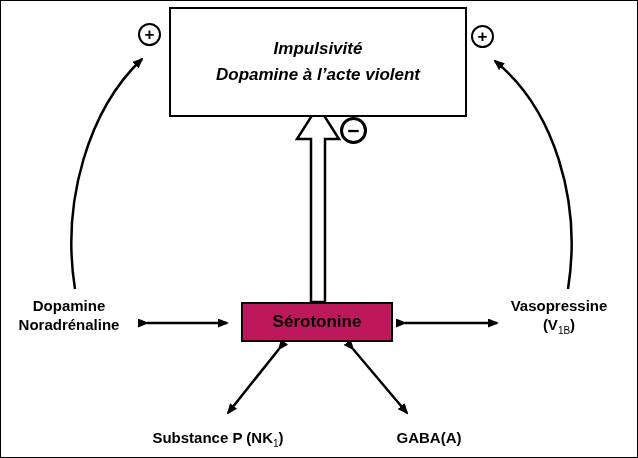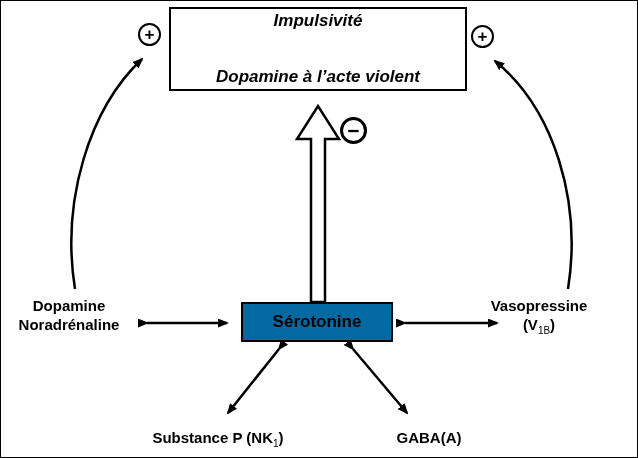--- a/index.html
+++ b/index.html
@@ -15,26 +15,26 @@
     overflow: hidden;
   }
   .arrow-layer {
     position: absolute;
     left: 0; top: 0;
     width: 638px; height: 458px;
   }
   .top-box {
     position: absolute;
     left: 168px; top: 6px;
-    width: 298px; height: 84px;
+    width: 298px; height: 110px;
     border: 2px solid #000;
     background: #fff;
     display: flex;
     flex-direction: column;
-    justify-content: space-between;
+    justify-content: center;
     align-items: center;
     gap: 2px;
     box-sizing: border-box;
   }
   .top-box .line {
     font-size: 17px;
     font-weight: bold;
     font-style: italic;
     line-height: 24px;
     white-space: nowrap;
@@ -51,37 +51,37 @@
     box-sizing: border-box;
   }
   .plus-left  { left: 137px; top: 22px;  width: 23px; height: 23px; font-size: 17px; }
   .plus-right { left: 470px; top: 24px;  width: 23px; height: 23px; font-size: 17px; }
   .minus      { left: 339px; top: 116px; width: 27px; height: 27px; font-size: 21px; border-width: 3px; }
   .serotonin-box {
     position: absolute;
     left: 240px; top: 301px;
     width: 152px; height: 40px;
     border: 2px solid #000;
-    background: #0369a1;
+    background: #be185d;
     display: flex;
     align-items: center;
     justify-content: center;
     font-size: 17px;
     font-weight: bold;
     box-sizing: border-box;
   }
   .node-label {
     position: absolute;
     text-align: center;
     font-weight: bold;
     font-size: 15px;
     line-height: 19px;
   }
   .left-node  { left: 2px;   top: 295px; width: 132px; }
-  .right-node { left: 475px; top: 295px; width: 126px; text-align: center; }
+  .right-node { left: 495px; top: 295px; width: 126px; text-align: center; }
   .bottom-left-node  { left: 122px; top: 427px; width: 190px; }
   .bottom-right-node { left: 376px; top: 427px; width: 104px; }
   sub.small {
     font-size: 10px;
     font-weight: normal;
   }
 </style>
 </head>
 <body>
 

